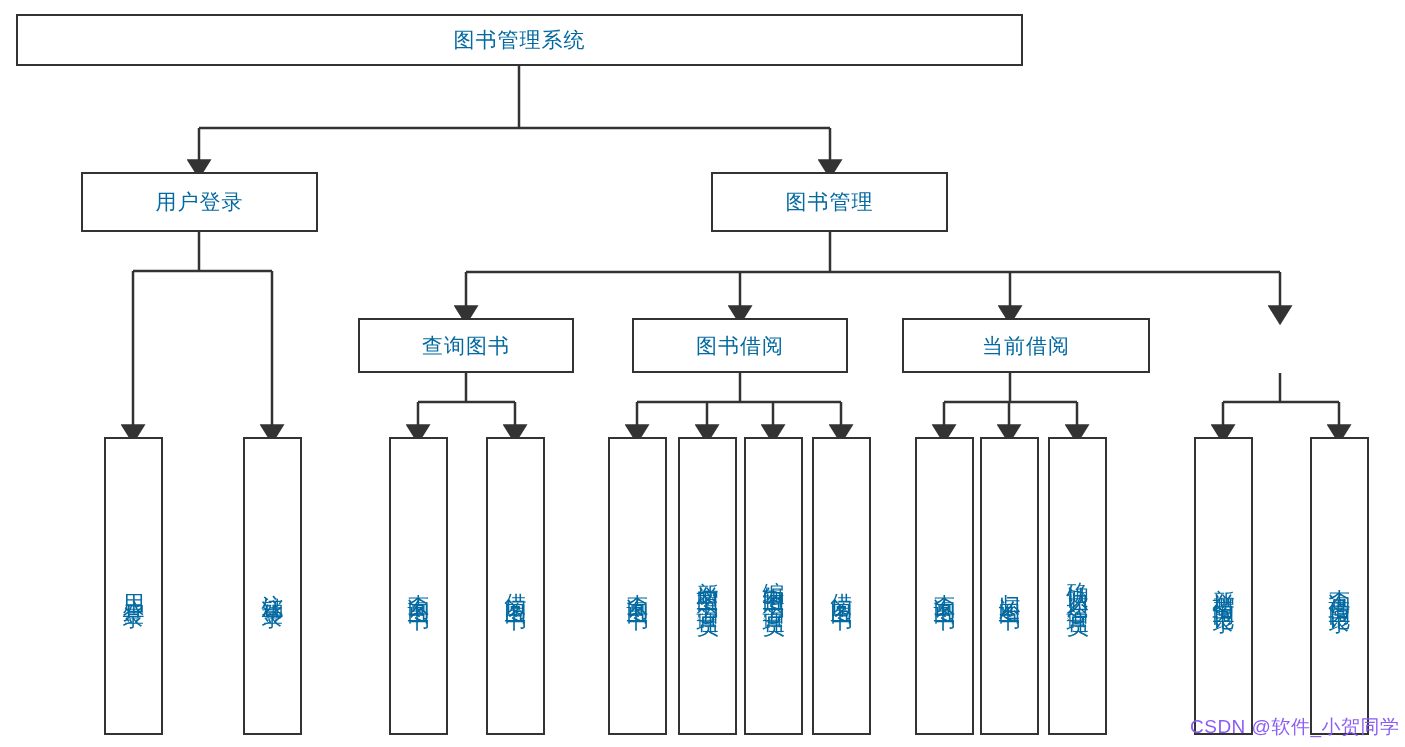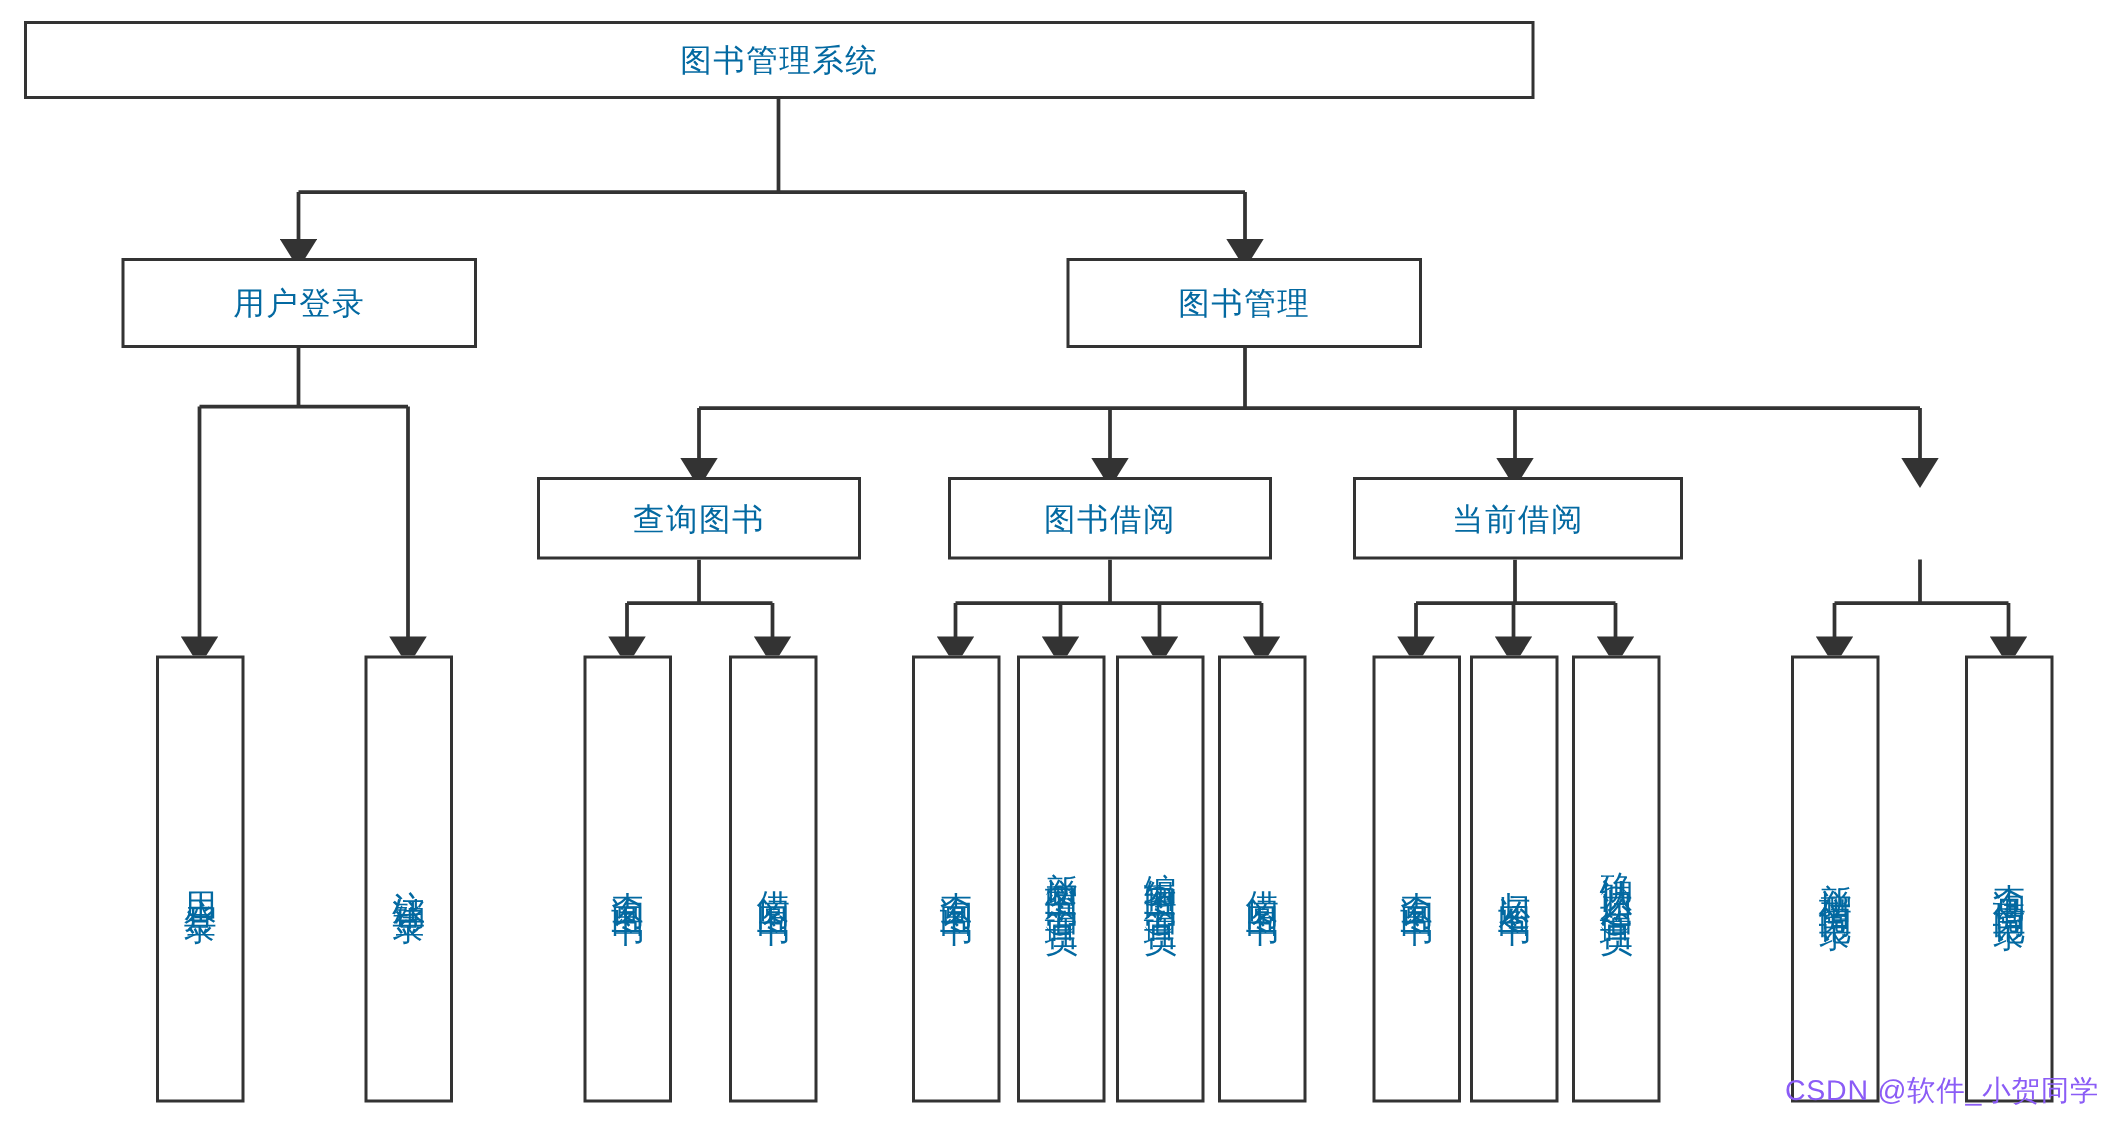--- a/index.html
+++ b/index.html
@@ -132,21 +132,21 @@
   <div class="node node-h" style="left:711px; top:172px; width:237px; height:60px;">
     <span>图书管理</span>
   </div>
 
   <div class="node node-h" style="left:358px; top:318px; width:216px; height:55px;">
     <span>查询图书</span>
   </div>
   <div class="node node-h" style="left:632px; top:318px; width:216px; height:55px;">
     <span>图书借阅</span>
   </div>
-  <div class="node node-h" style="left:902px; top:318px; width:220px; height:55px;">
+  <div class="node node-h" style="left:902px; top:318px; width:248px; height:55px;">
     <span>当前借阅</span>
   </div>
 
   <div class="node node-leaf" style="left:104px; top:437px; width:59px; height:298px;">
     <span class="vtext">用户登录</span>
   </div>
   <div class="node node-leaf" style="left:243px; top:437px; width:59px; height:298px;">
     <span class="vtext">注销登录</span>
   </div>
 

